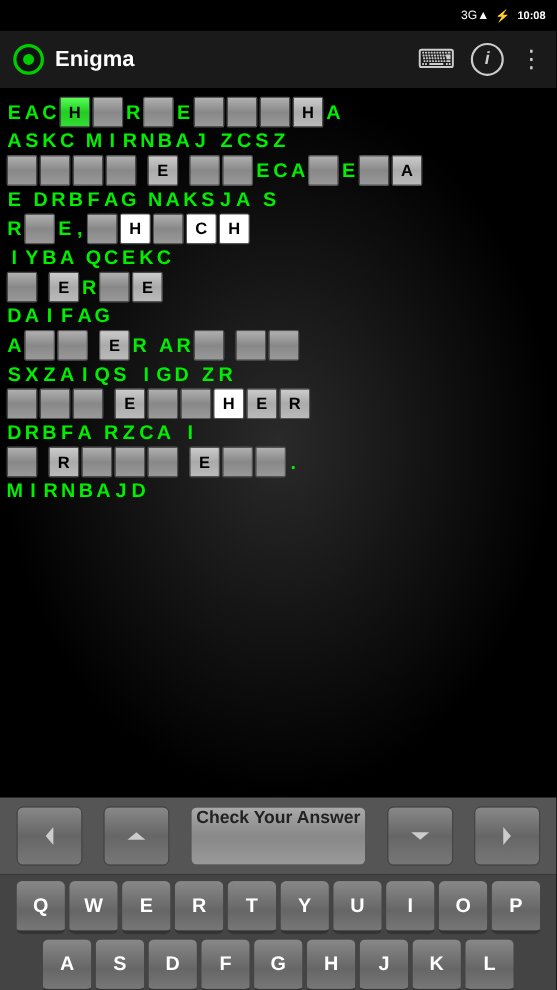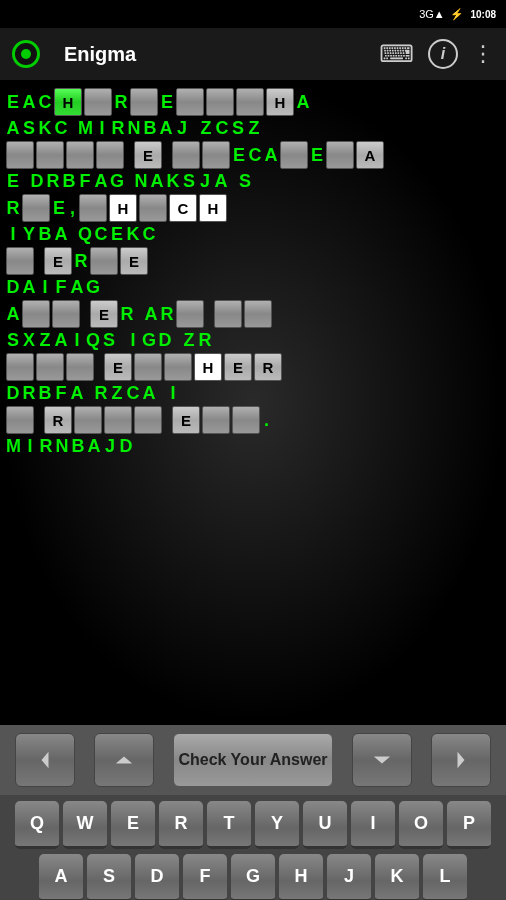--- a/index.html
+++ b/index.html
@@ -34,21 +34,21 @@
     }
 
     
     .app-bar {
       width: 100%;
       height: 52px;
       background: #1a1a1a;
       display: flex;
       align-items: center;
       padding: 0 12px;
-      gap: 24px;
+      gap: 10px;
     }
     .app-logo {
       width: 28px;
       height: 28px;
       border-radius: 50%;
       background: #111;
       border: 3px solid #00cc00;
       display: flex;
       align-items: center;
       justify-content: center;
@@ -170,21 +170,20 @@
       fill: #ccc;
     }
 
     .check-btn {
       width: 160px;
       height: 54px;
       background: linear-gradient(180deg, #aaa 0%, #888 50%, #999 100%);
       border-radius: 6px;
       border: 1px solid #555;
       display: flex;
-      align-items: center;
       justify-content: center;
       cursor: pointer;
       color: #222;
       font-size: 16px;
       font-weight: bold;
       text-align: center;
       line-height: 1.2;
     }
 
     

